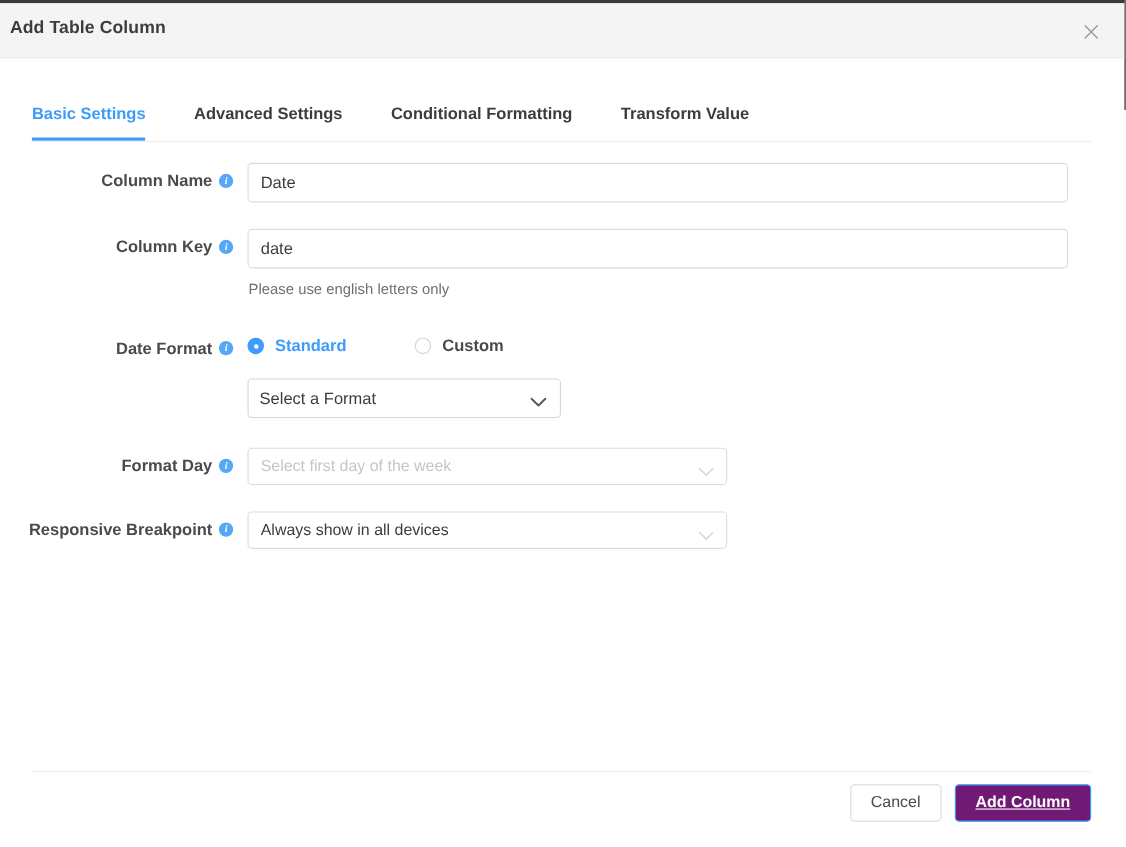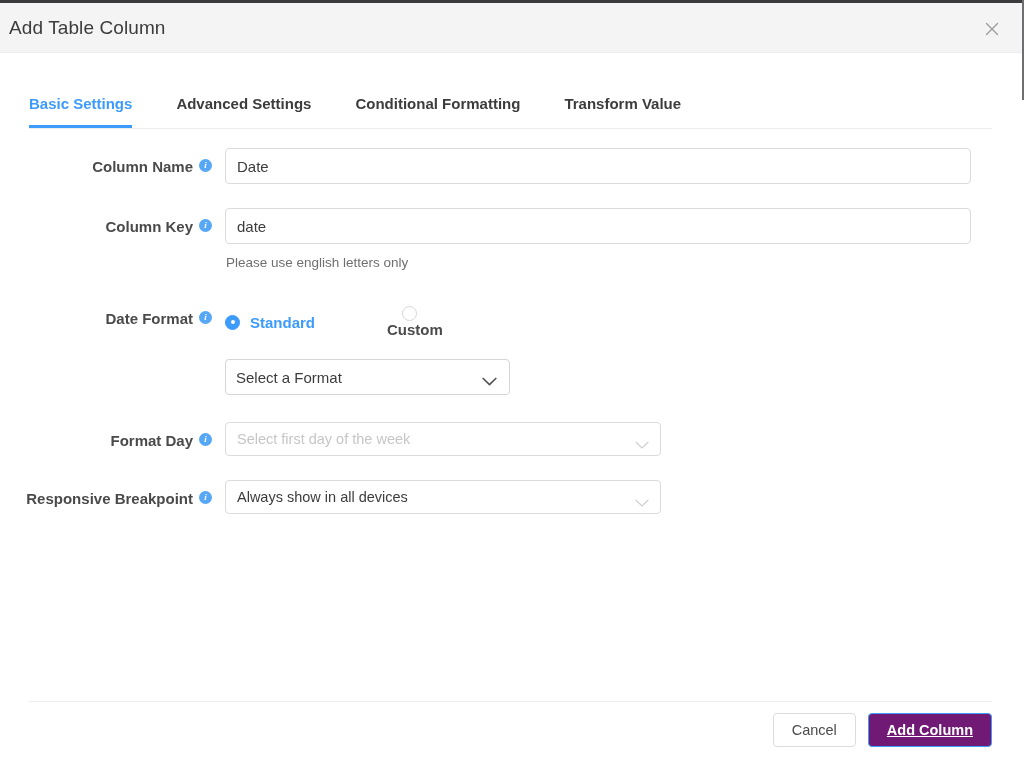--- a/index.html
+++ b/index.html
@@ -37,23 +37,23 @@
   .modal-header {
     position: absolute;
     top: 3px; left: 0;
     width: 1022px; height: 50px;
     background: #f4f4f4;
     border-bottom: 1px solid #eeeeee;
   }
   .modal-title {
     position: absolute;
     left: 9px; top: 14px;
-    font-size: 19px;
+    font-size: 16px;
     color: #3c3c3c;
-    font-weight: 400;
+    font-weight: 700;
     letter-spacing: .1px;
   }
   .close-btn {
     position: absolute;
     right: 18px; top: 14px;
     width: 24px; height: 24px;
     cursor: pointer;
     display: flex; align-items: center; justify-content: center;
   }
   .close-btn svg { display:block; }
@@ -209,21 +209,21 @@
   .native-sel-wrap .chev2 {
     position: absolute;
     right: 13px; top: 50%;
     margin-top: -4px;
     pointer-events: none;
   }
 
   
   .radio-group { display: flex; align-items: center; padding-top: 6px; }
   .radio-item { display: flex; align-items: center; cursor: pointer; }
-  .radio-item + .radio-item { margin-left: 62px; flex-direction: column; }
+  .radio-item + .radio-item { margin-left: 62px; }
   .radio-dot {
     width: 15px; height: 15px;
     border-radius: 50%;
     border: 1px solid #d6d6d6;
     background: #fff;
     display: inline-block;
     position: relative;
     flex: 0 0 15px;
   }
   .radio-dot.on {

